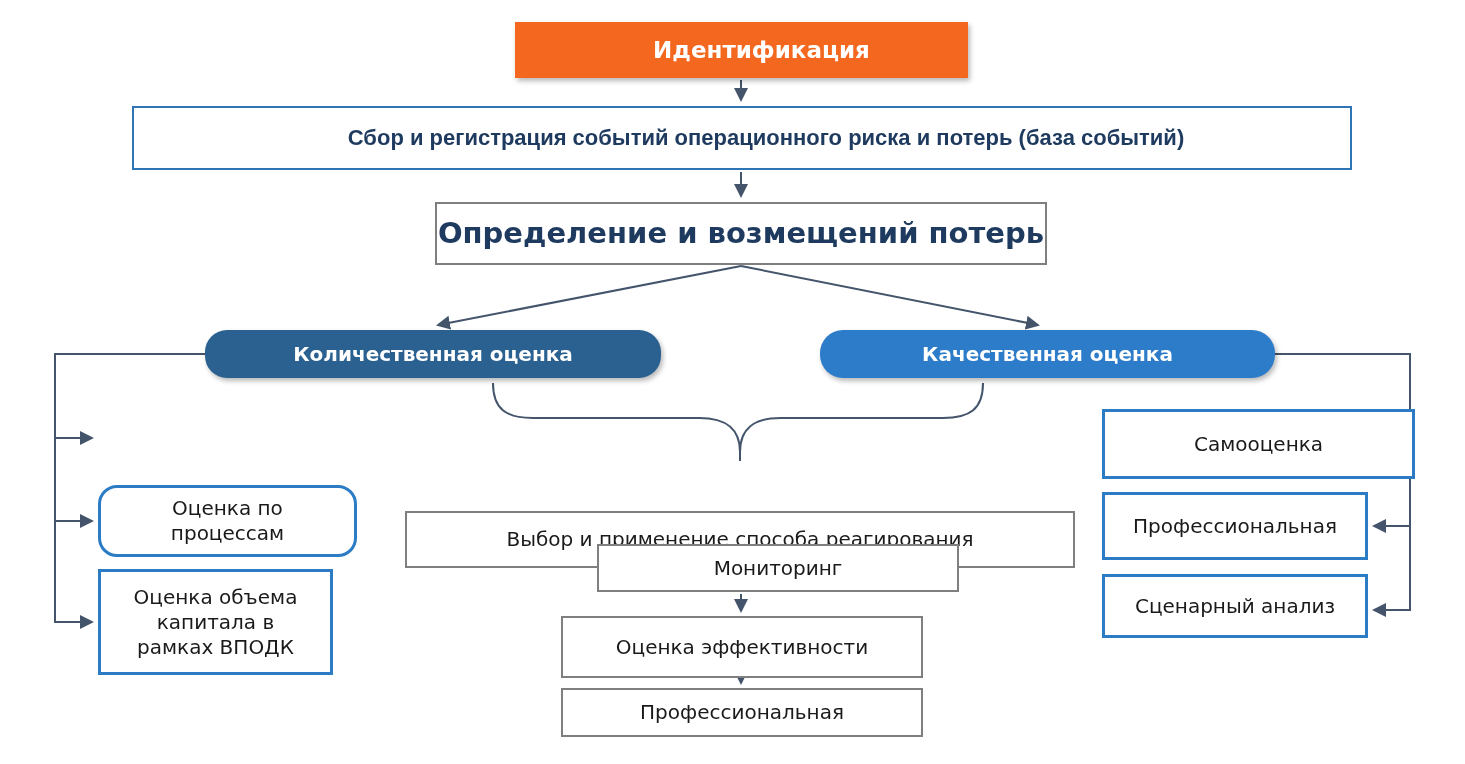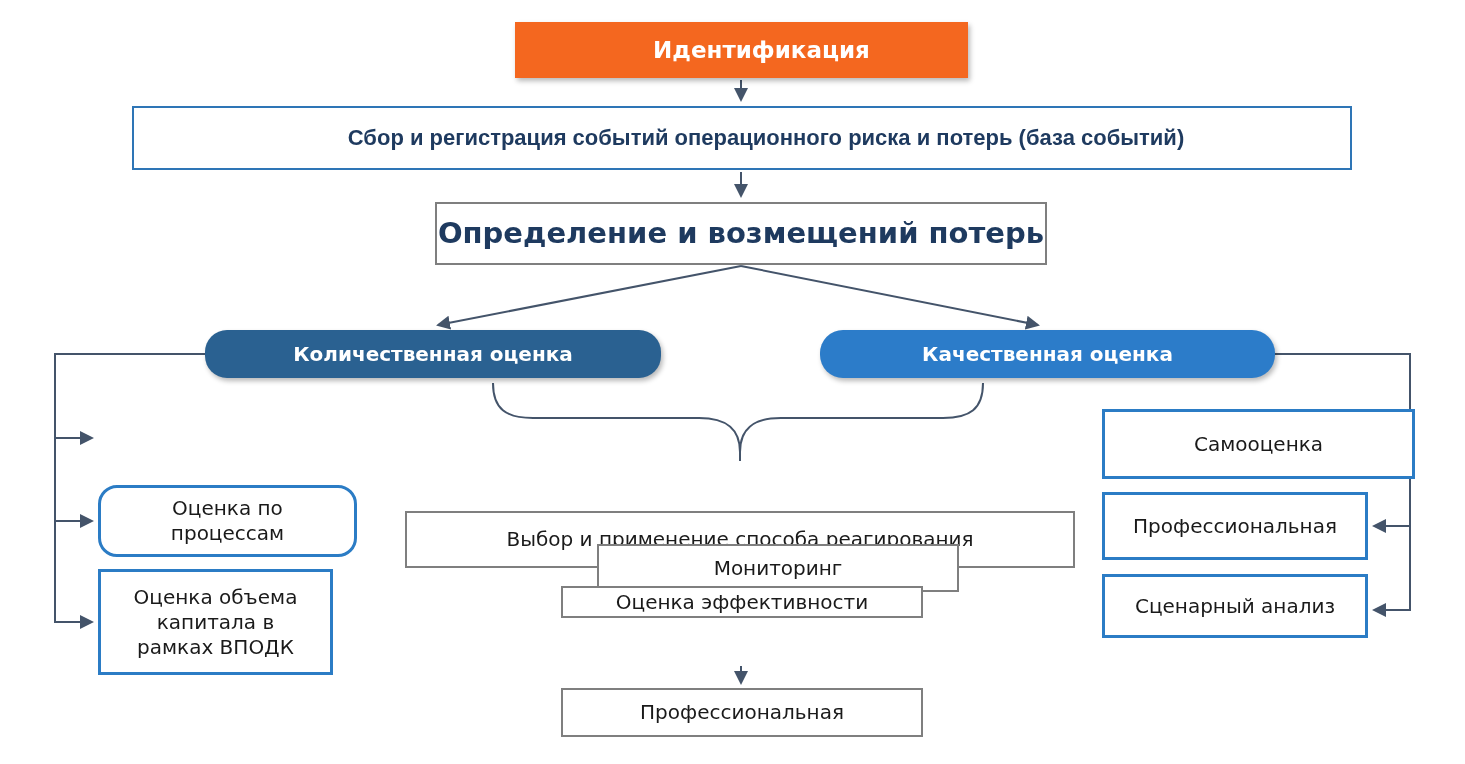--- a/index.html
+++ b/index.html
@@ -95,17 +95,17 @@
   <div class="node outlined-blue" style="left:1102px;top:409px;width:313px;height:70px;text-align:right;">Самооценка</div>
 
   <div class="node outlined-blue" style="left:1102px;top:492px;width:266px;height:68px;text-align:center;">Профессиональная</div>
 
   <div class="node outlined-blue" style="left:1102px;top:574px;width:266px;height:64px;">Сценарный анализ</div>
 
   <div class="node outlined-gray" style="left:405px;top:463px;width:670px;height:57px;margin-top:48px;">Выбор и применение способа реагирования</div>
 
   <div class="node outlined-gray" style="left:561px;top:544px;width:362px;height:48px;margin-left:36px;">Мониторинг</div>
 
-  <div class="node outlined-gray" style="left:561px;top:586px;width:362px;height:32px;">Оценка эффективности</div>
+  <div class="node outlined-gray" style="left:561px;top:616px;width:362px;height:62px;">Оценка эффективности</div>
 
   <div class="node outlined-gray" style="left:561px;top:688px;width:362px;height:49px;">Профессиональная</div>
 
 </div>
 
 </body></html>

